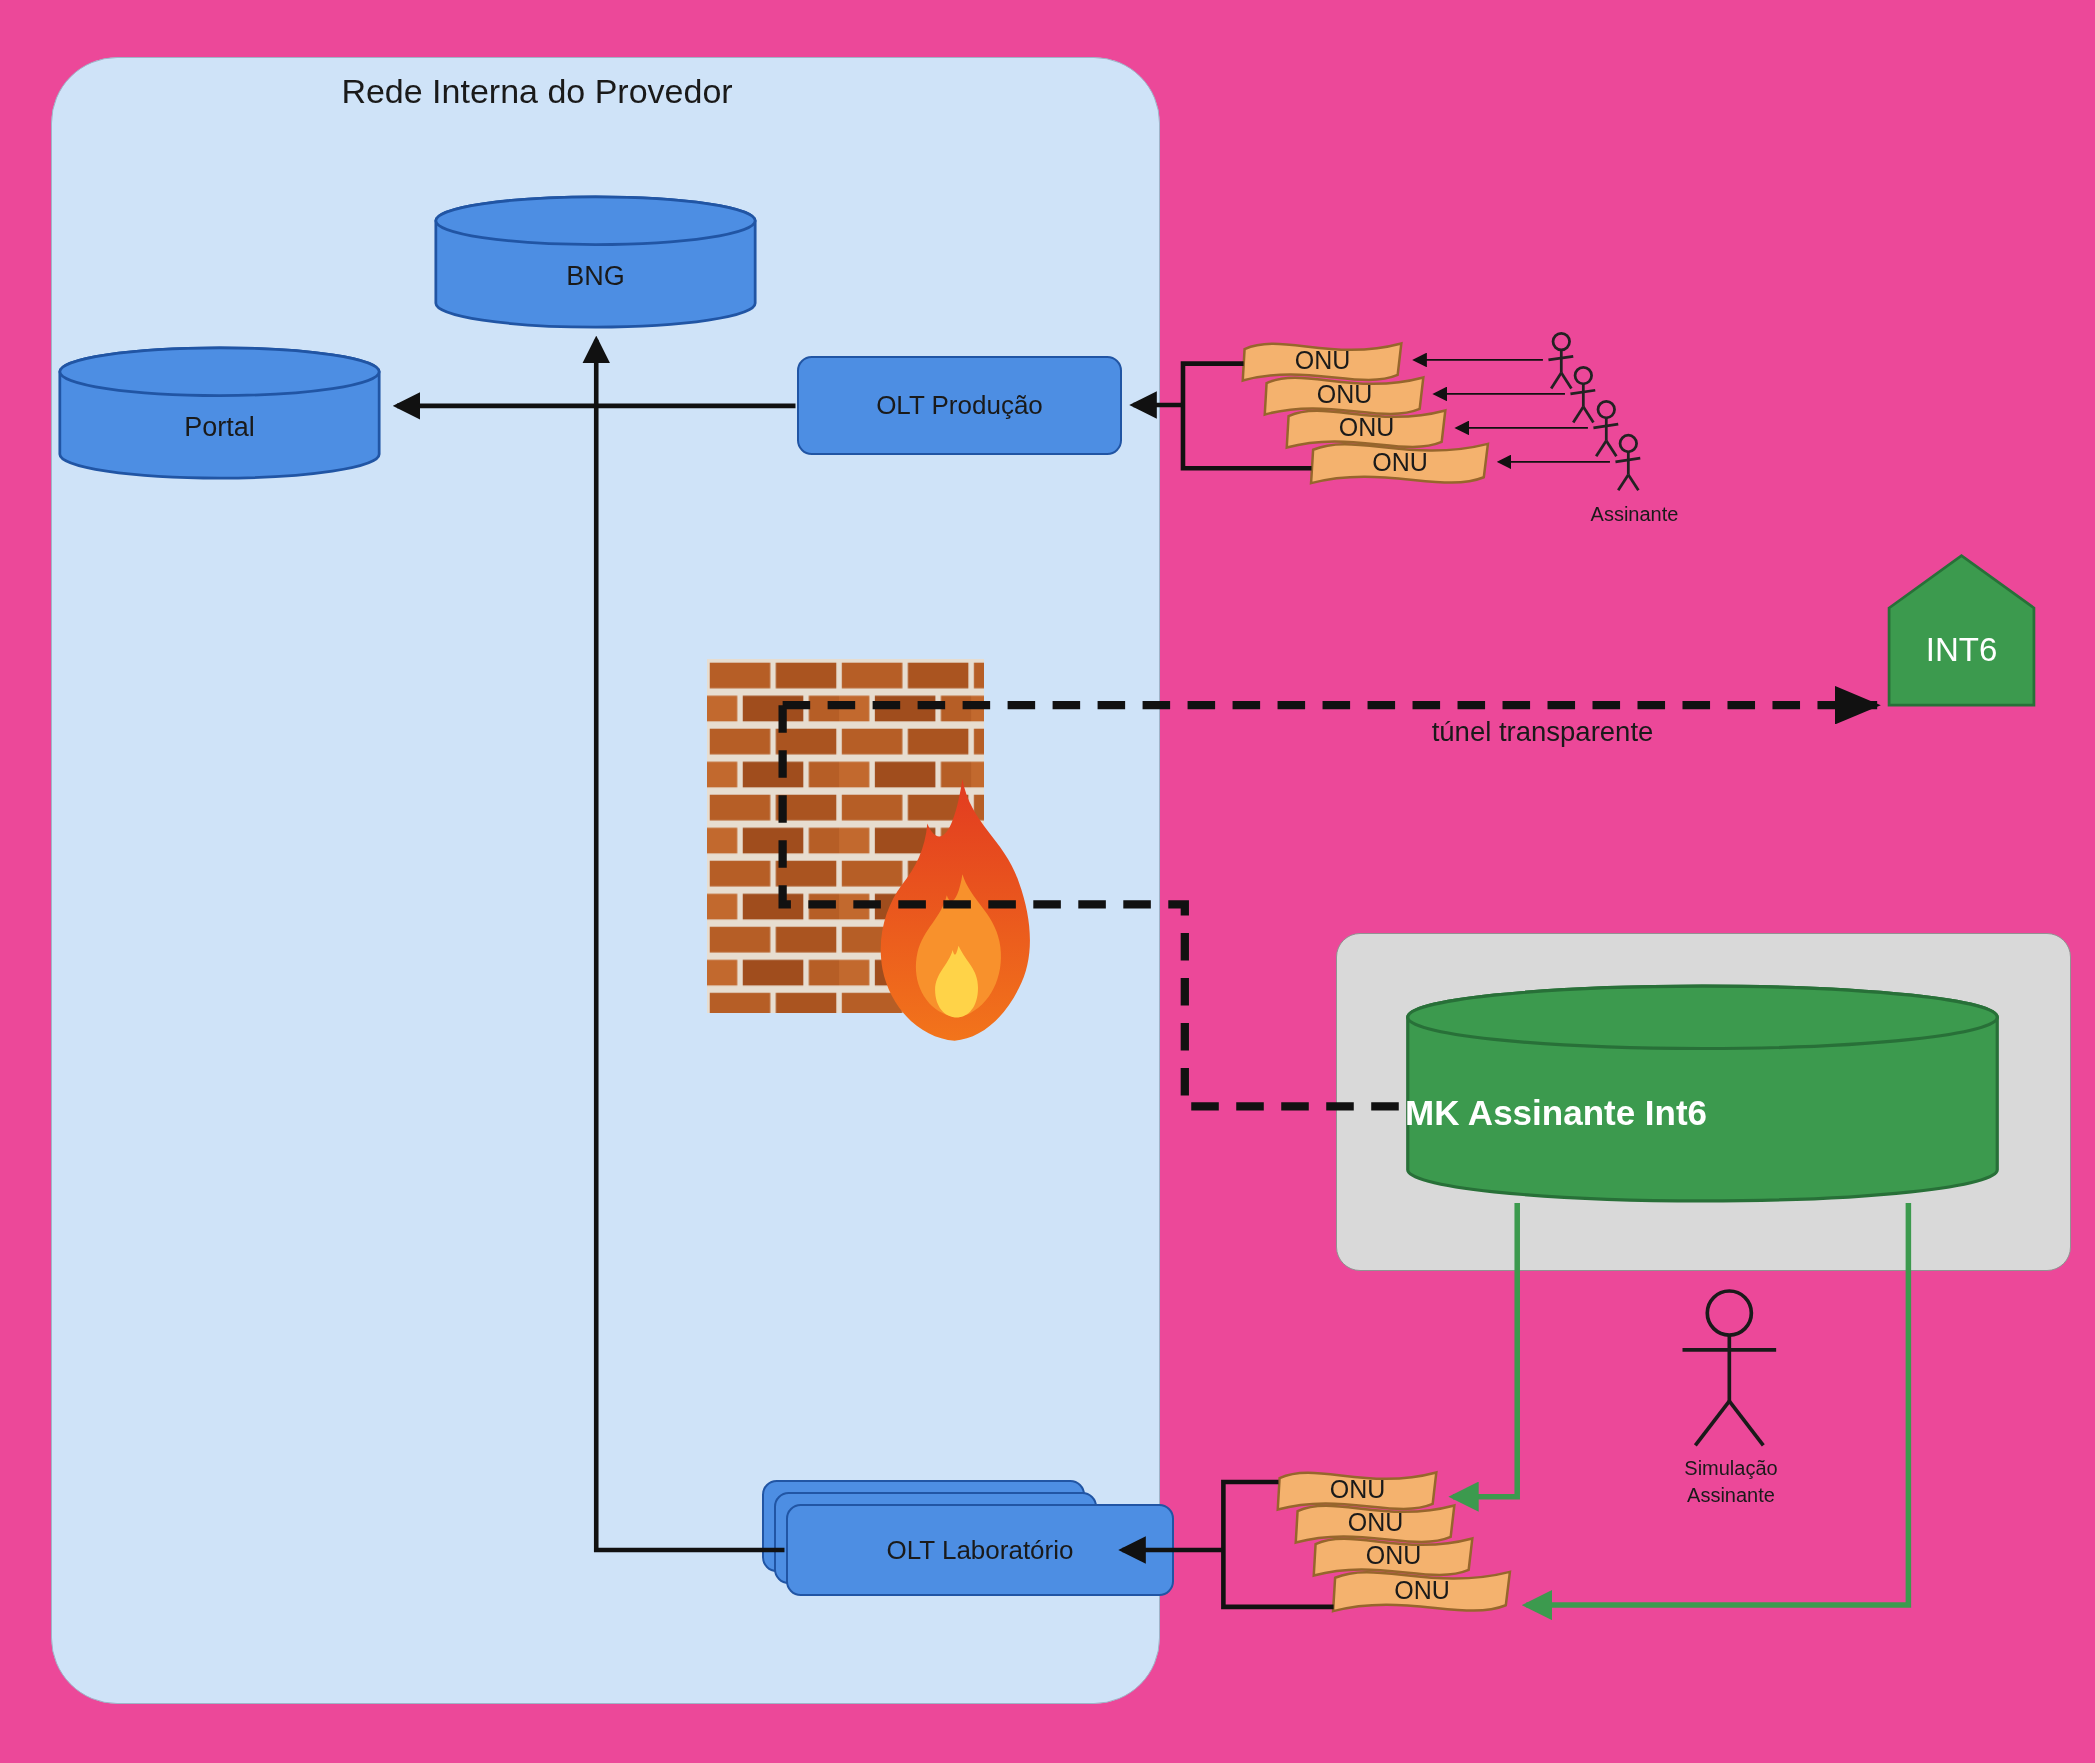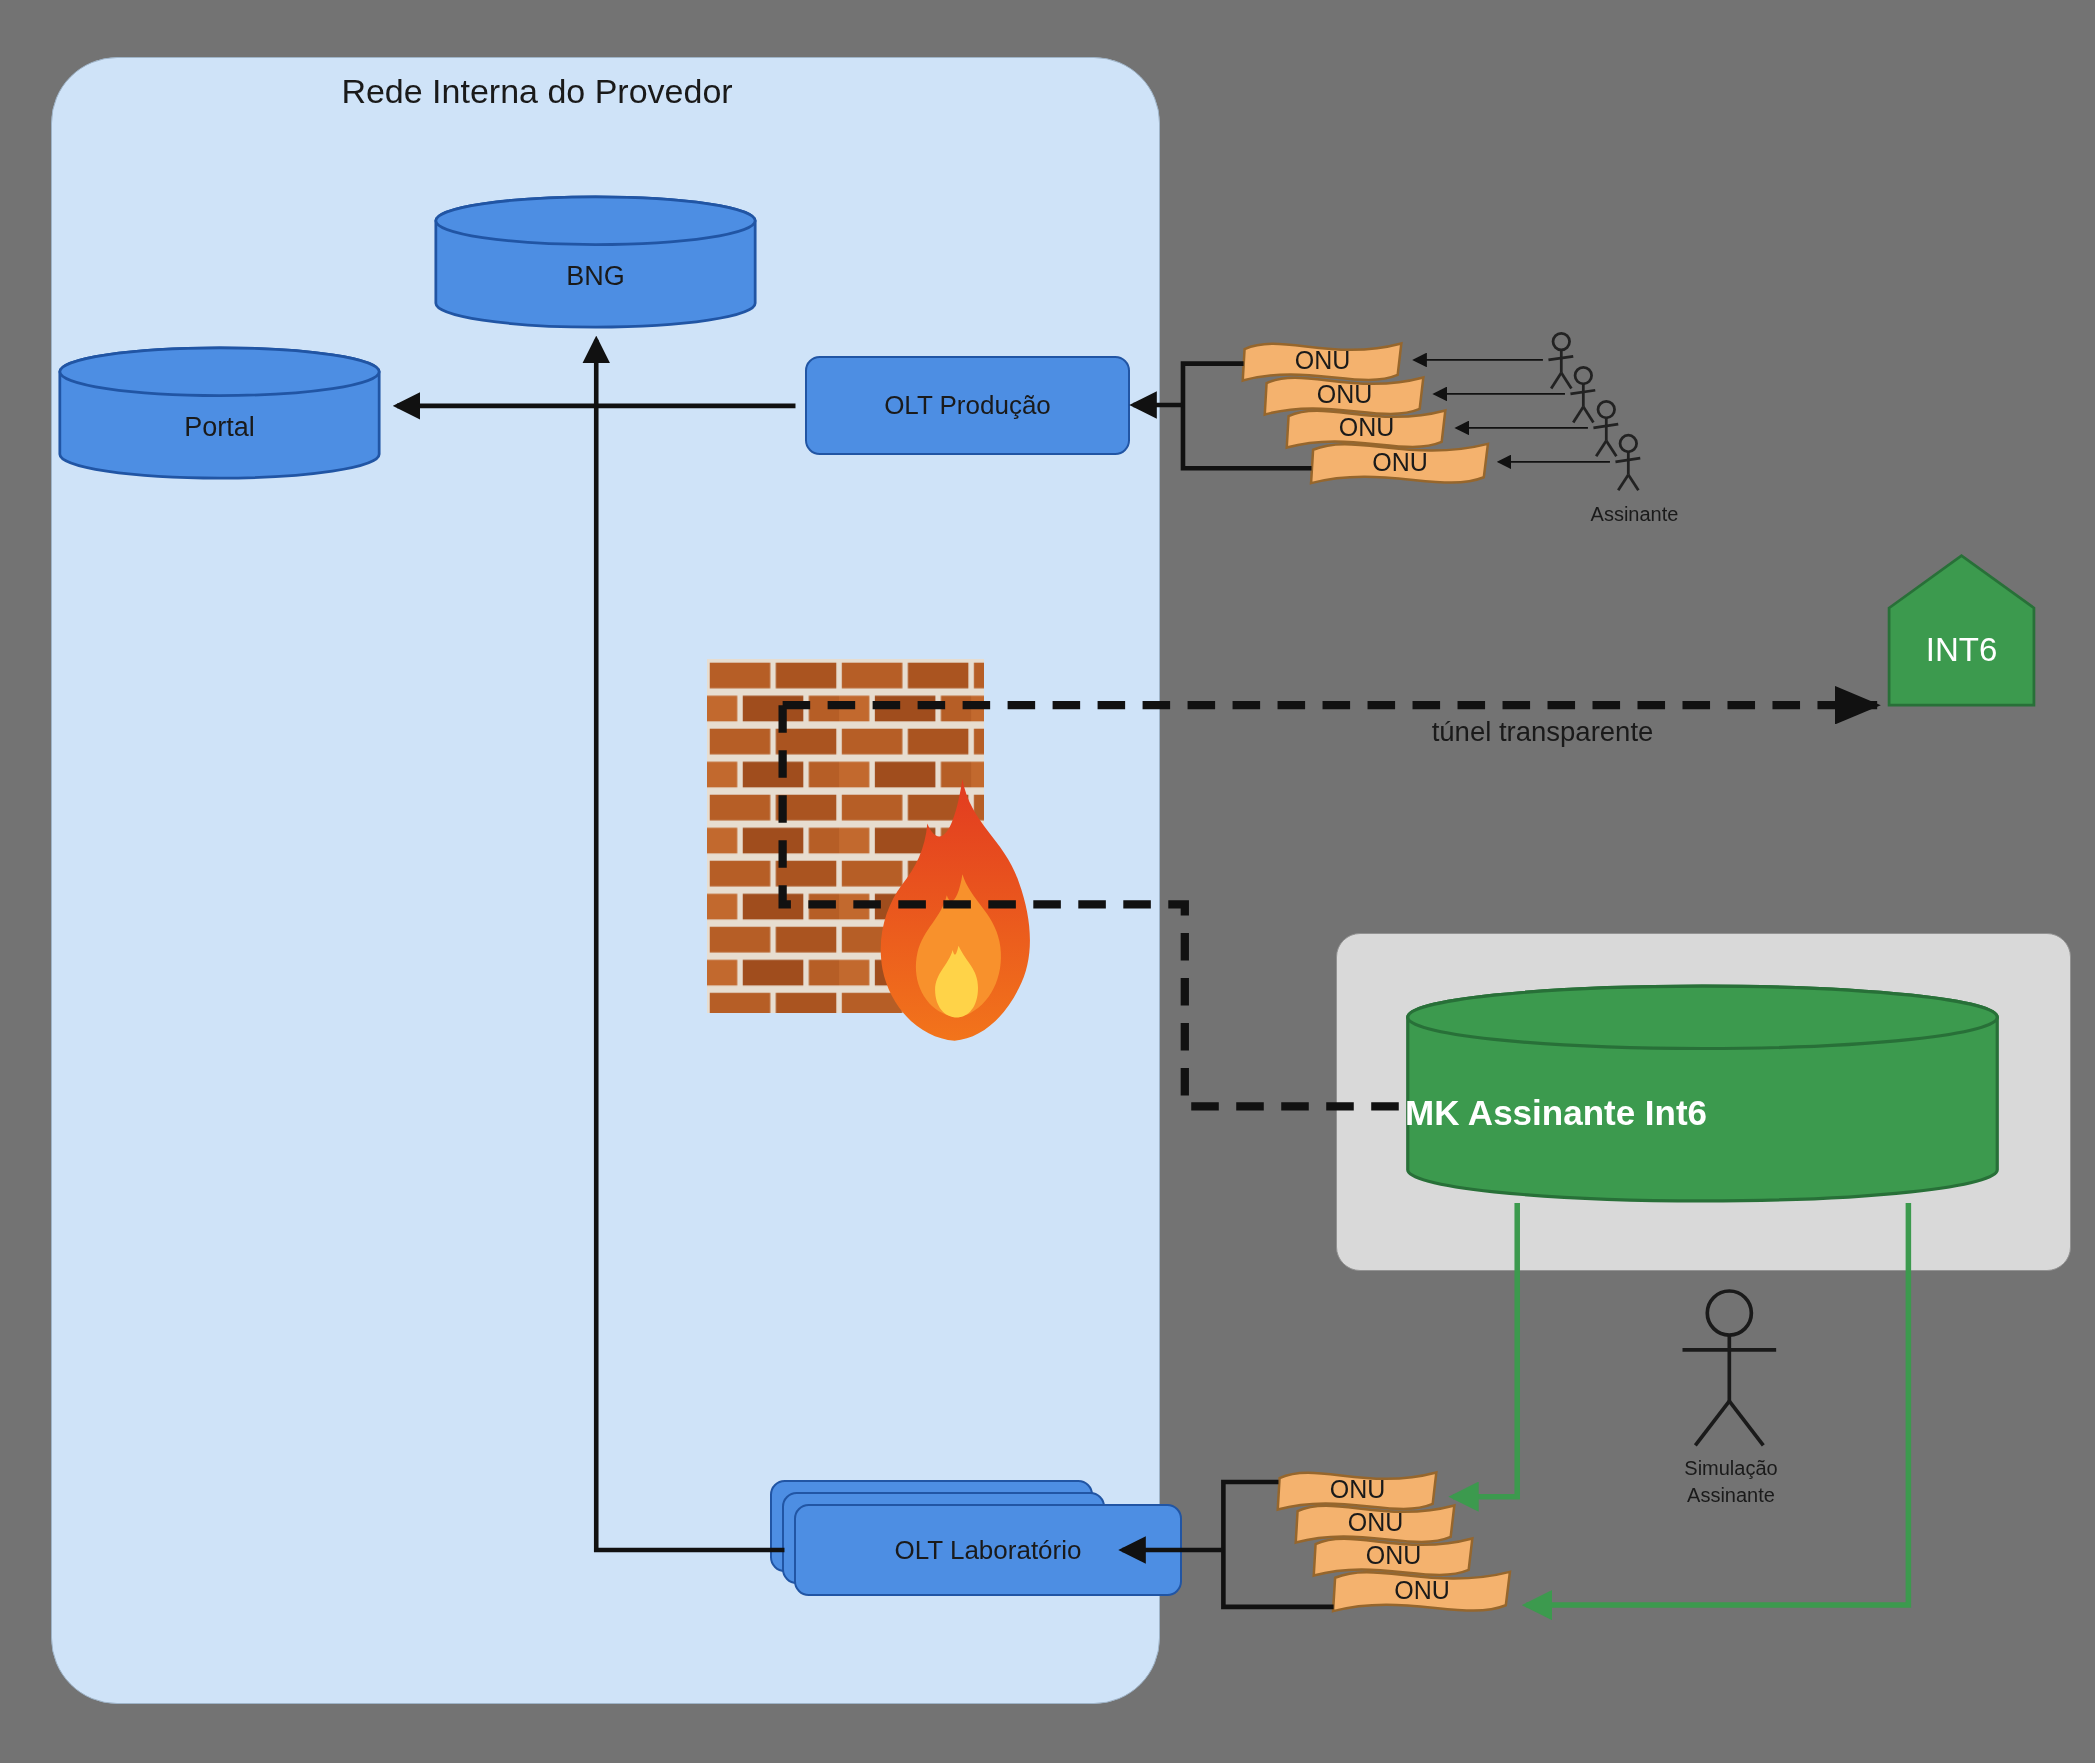--- a/index.html
+++ b/index.html
@@ -10,41 +10,41 @@
     --onu-fill:#f4b26e;
     --onu-border:#96662c;
     --green-fill:#3c9a4e;
     --green-border:#287038;
     --gray-fill:#d9d9d9;
     --gray-border:#929292;
     --line-black:#111111;
   }
   *{margin:0;padding:0;box-sizing:border-box;}
   body{background:#fff;font-family:"Liberation Sans",sans-serif;color:#1a1a1a;}
-  #canvas{position:relative;width:2096px;height:1763px;background:#737373;overflow:hidden;}
+  #canvas{position:relative;width:2096px;height:1763px;background:#ec4899;overflow:hidden;}
   .abs{position:absolute;}
 
   .net-container{left:51px;top:57px;width:1109px;height:1647px;background:var(--network-bg);
     border:1.8px solid var(--network-border);border-radius:66px;}
   .net-title{left:211px;top:72px;width:652px;text-align:center;font-size:34px;color:#1a1a1a;}
 
   .cyl{}
   .cyl svg{position:absolute;inset:0;width:100%;height:100%;overflow:visible;}
   .cyl-label{position:absolute;inset:0;display:flex;align-items:center;justify-content:center;
     font-size:27px;padding-top:29px;}
   .cyl-bng{left:434px;top:195px;width:323px;height:134px;}
   .cyl-portal{left:58px;top:346px;width:323px;height:134px;}
   .cyl-mk{left:1405px;top:984px;width:595px;height:219px;}
   .mk-text{position:absolute;inset:0;display:flex;flex-direction:column;align-items:flex-start;
     justify-content:center;padding-top:39px;color:#fff;text-align:center;}
   .mk-title{font-size:35px;font-weight:bold;line-height:1.2;}
   .mk-subtitle{font-size:25px;line-height:1.25;width:459px;margin-top:3.7px;}
 
   .node-rect{background:var(--node-blue);border:2.8px solid var(--node-blue-border);border-radius:14.7px;
-    display:flex;align-items:center;justify-content:center;font-size:26px;margin-left:8px;}
+    display:flex;align-items:center;justify-content:center;font-size:26px;}
   .olt-prod{left:797px;top:356px;width:325px;height:99px;}
   .lab-back{left:762px;top:1480px;width:323px;height:92px;}
   .lab-mid{left:774px;top:1492px;width:323px;height:92px;}
   .lab-front{left:786px;top:1504px;width:388px;height:92px;}
 
   .onu{width:165px;height:50px;}
   .onu svg{position:absolute;inset:0;width:100%;height:100%;}
   .onu-label{position:absolute;inset:0;display:flex;align-items:center;justify-content:center;
     font-size:25px;padding-bottom:2.8px;}
   .onu-big{width:184px;height:53px;}

